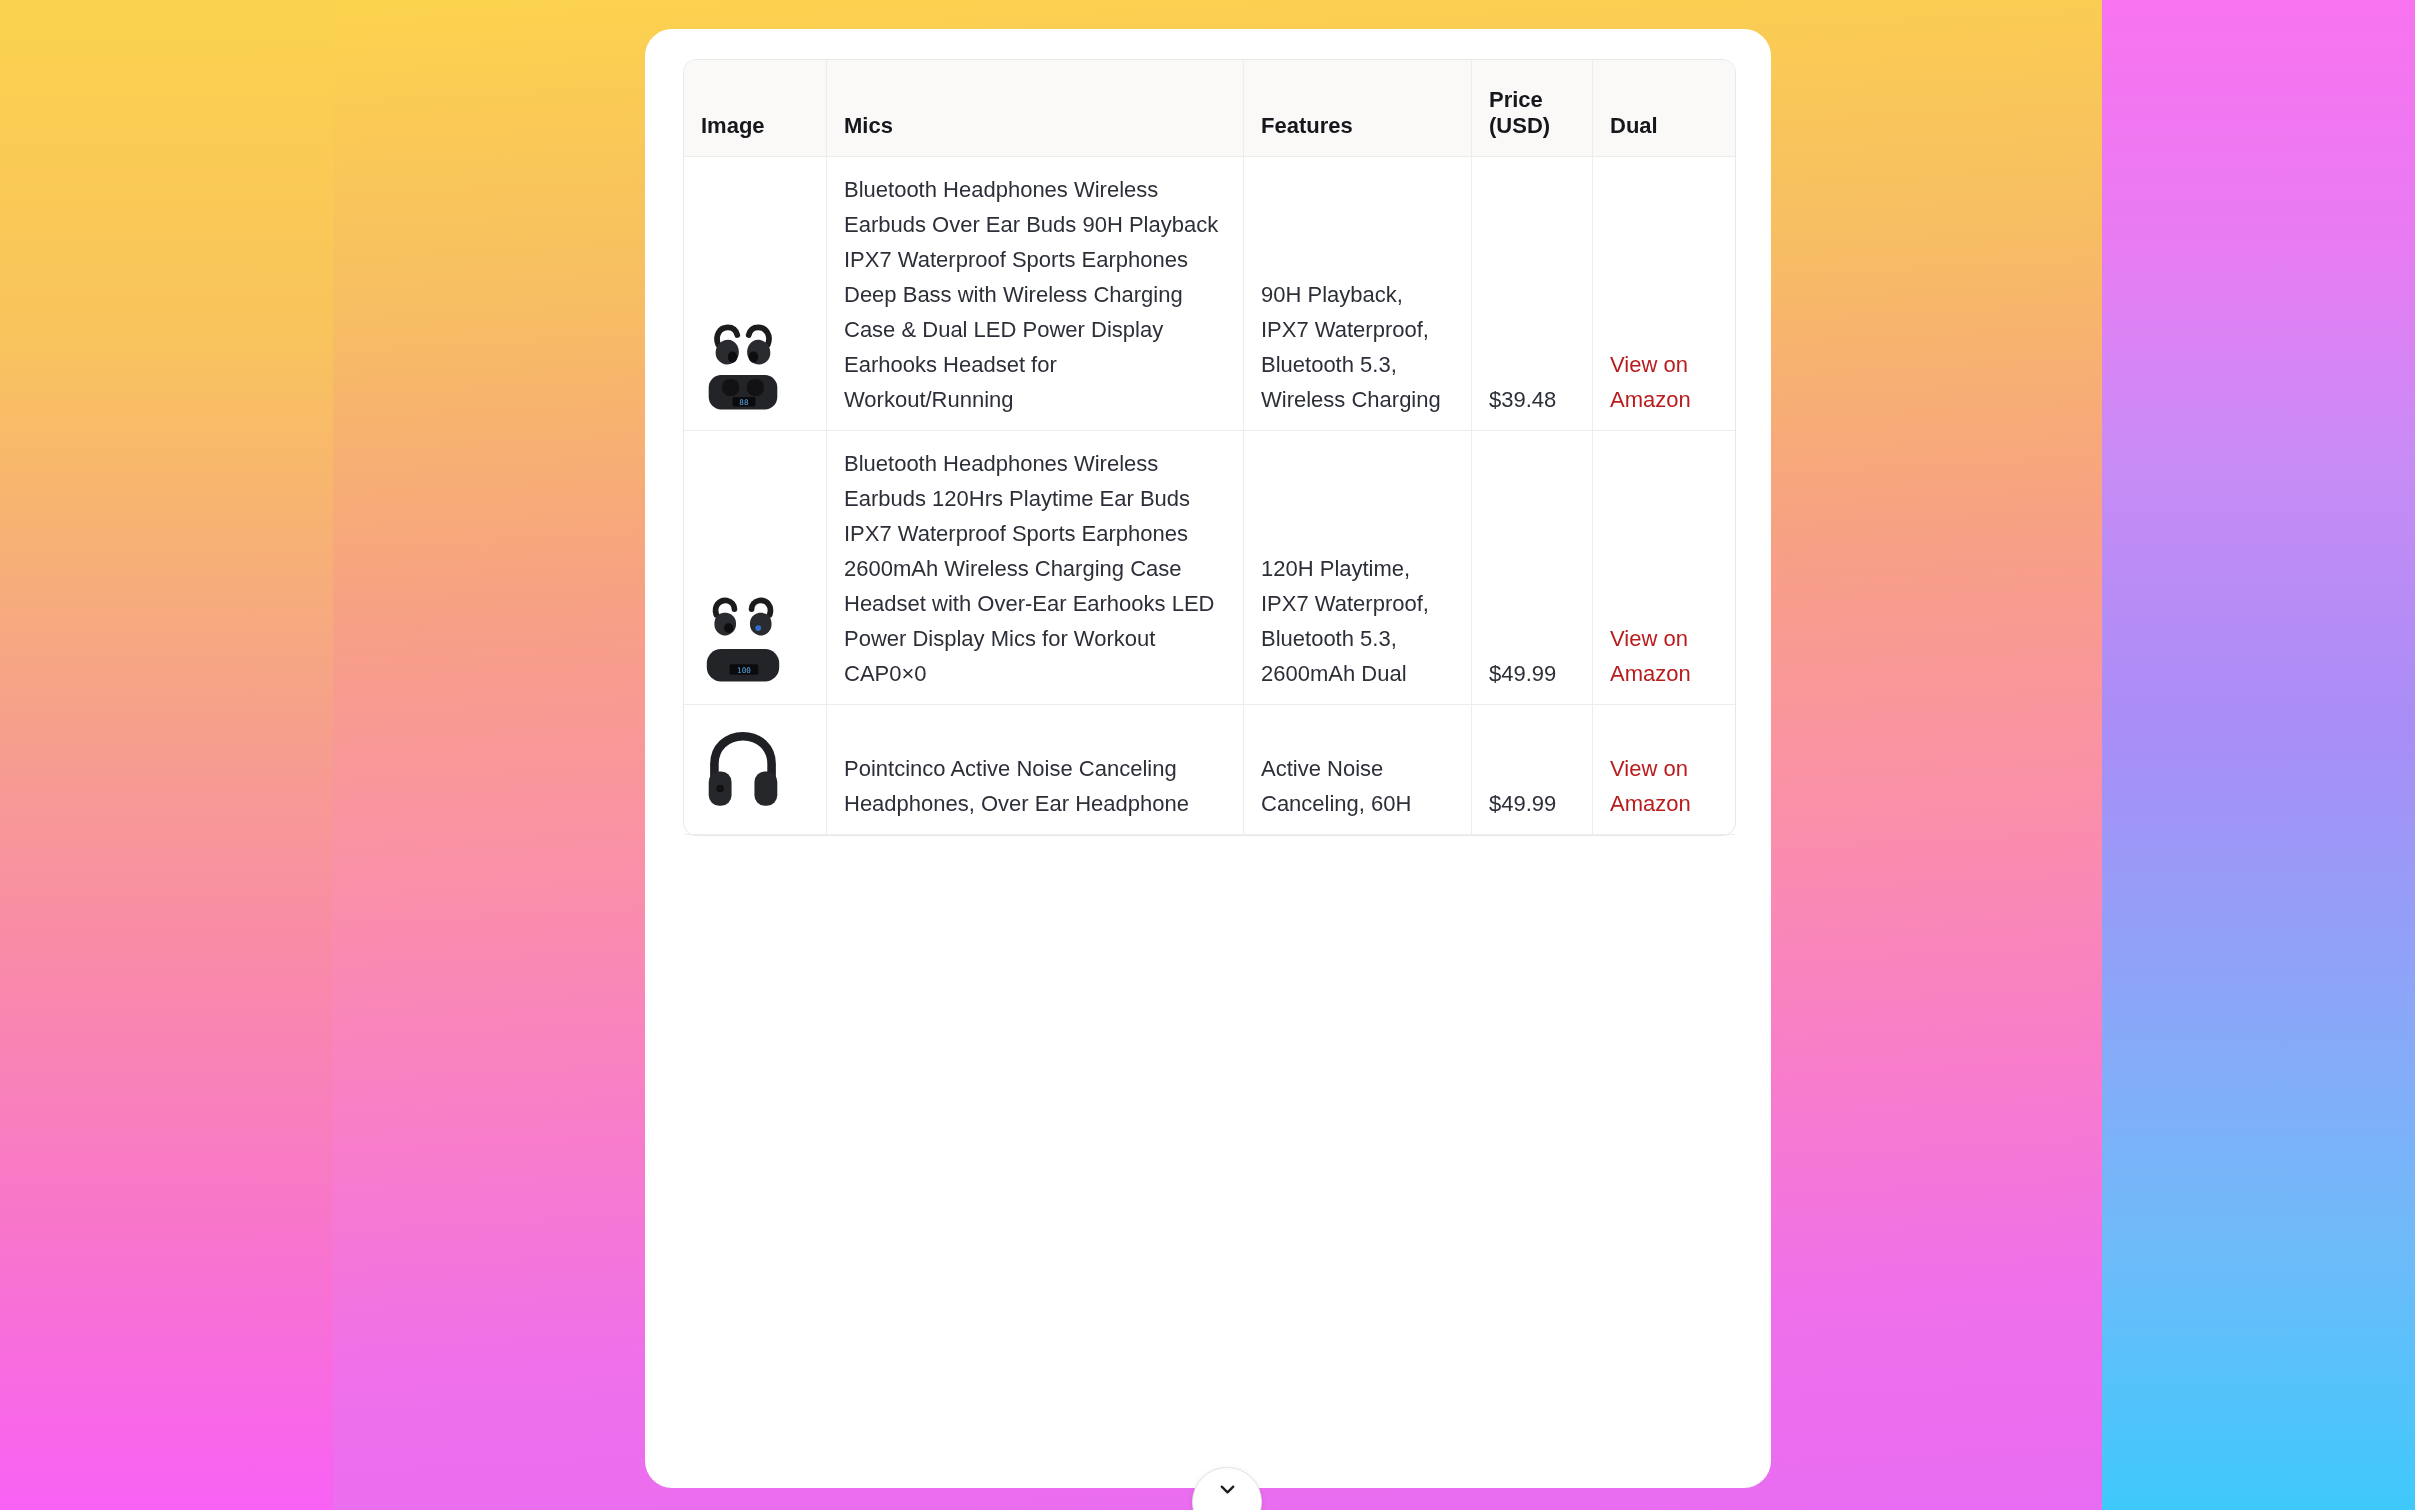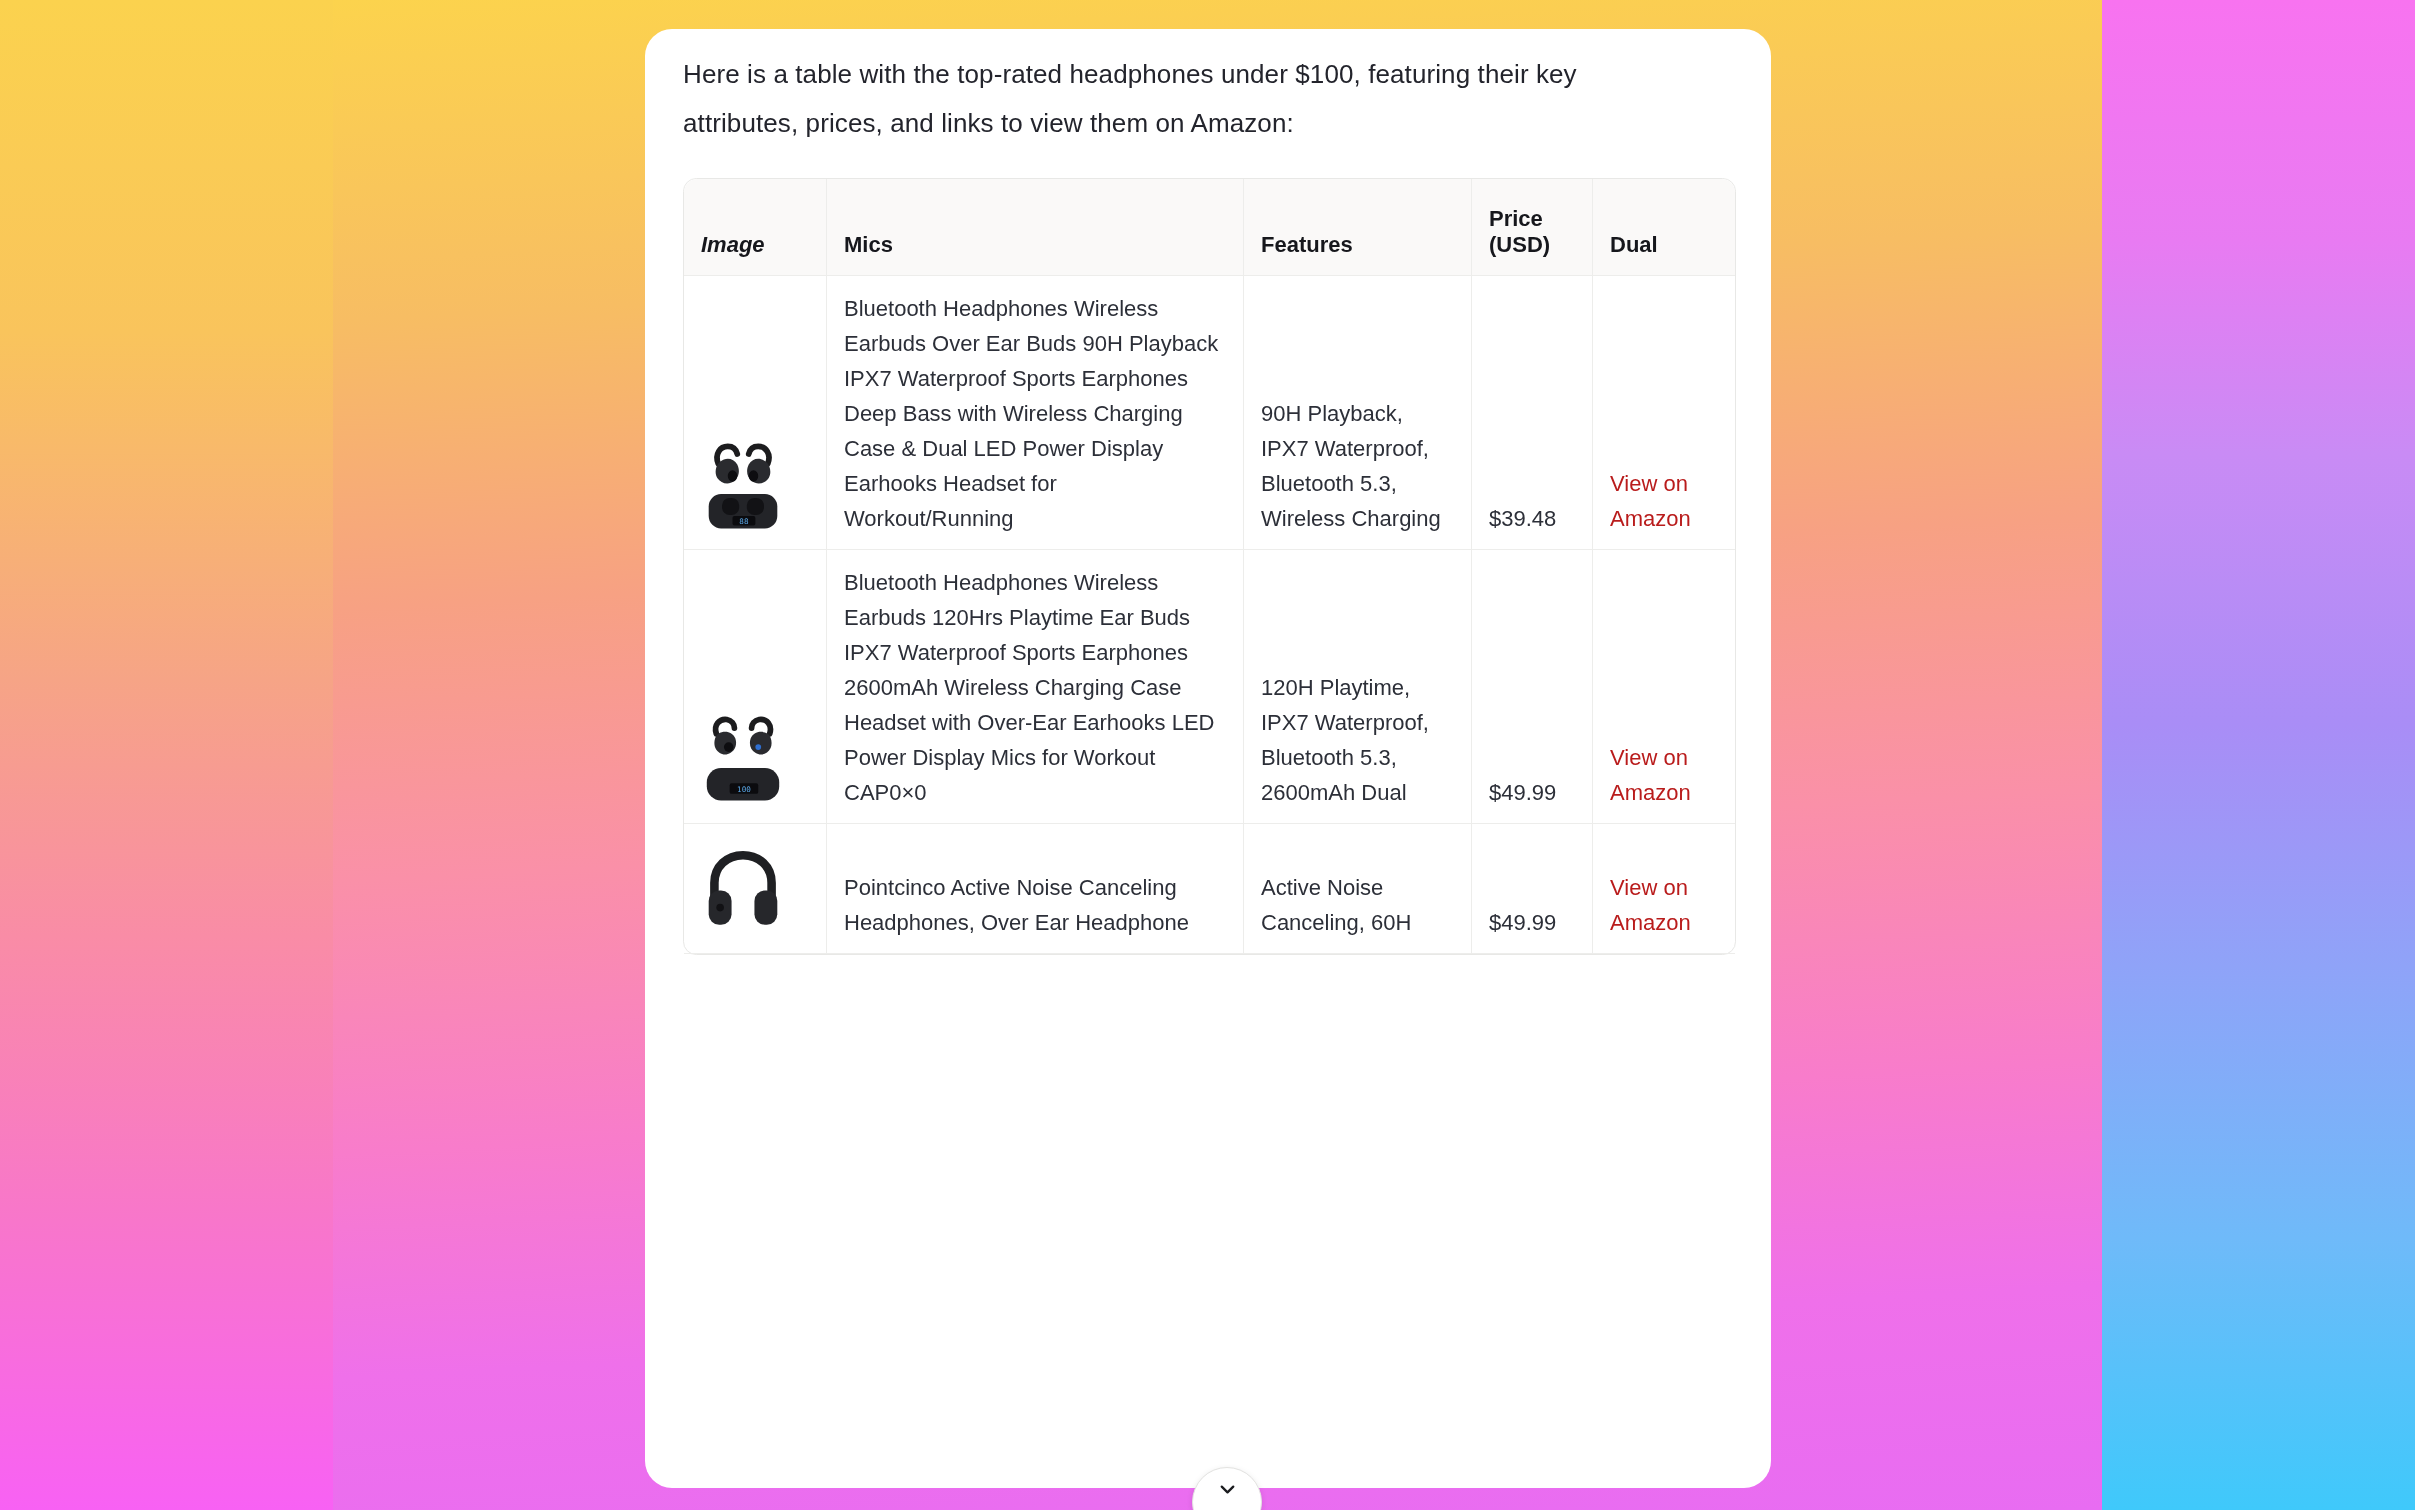--- a/index.html
+++ b/index.html
@@ -57,21 +57,21 @@
   table.product-table th:last-child,
   table.product-table td:last-child { border-right:none; }
   table.product-table thead th {
     background:#faf9f8;
     font-size:22px;
     font-weight:bold;
     color:#16171c;
     padding:27px 17px 17px 17px;
     height:97px;
   }
-  thead th.th-first { border-top-left-radius:13.3px;font-style:italic; }
+  thead th.th-first { border-top-left-radius:13.3px; }
   thead th.th-last  { border-top-right-radius:13.3px; }
 
   col.c-image    { width:143px; }
   col.c-title    { width:417px; }
   col.c-features { width:228px; }
   col.c-price    { width:121px; }
   col.c-link     { width:142px; }
 
   table.product-table tbody td {
     padding:15px 17px 13px 17px;
@@ -113,21 +113,20 @@
 <body>
 
 <div id="wallpaper">
   <div class="wall-panel wp-a"></div>
   <div class="wall-panel wp-b"></div>
   <div class="wall-panel wp-c"></div>
 </div>
 
 <div id="chat-card">
 
-  <div id="intro-text">Here is a table with the top-rated headphones under $100, featuring their key attributes, prices, and links to view them on Amazon:</div>
 
   <div id="product-table-wrap">
     <table class="product-table">
       <colgroup>
         <col class="c-image">
           <col class="c-title">
           <col class="c-features">
         <col class="c-price">
           <col class="c-link">
       </colgroup>

